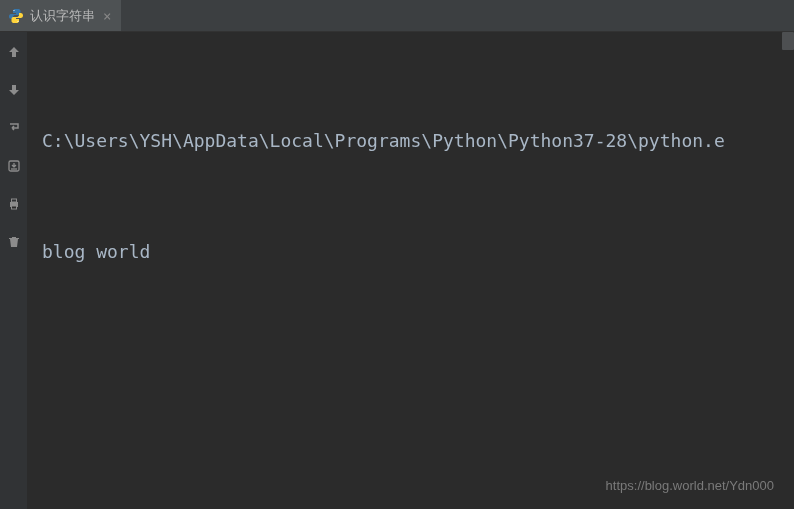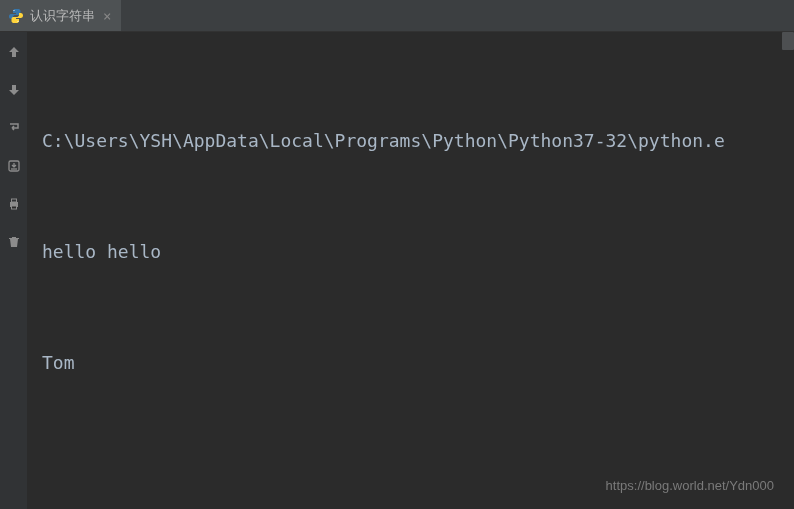--- a/index.html
+++ b/index.html
@@ -151,23 +151,22 @@
         </svg>
     </span>
     <span class="gutter-icon">
       <svg width="14" height="14" viewBox="0 0 14 14">
           <path fill="#8c8c8c" d="M3 4h8l-1 8H4zM5 2h4v2H5zM2 3h10v1H2z"></path>
         </svg>
     </span>
   </div>
 
   <div class="console">
-    <span class="console-line">C:\Users\YSH\AppData\Local\Programs\Python\Python37-32\python.e</span>
-    <span class="console-line">hello hello</span>
-    <span class="console-line">Tom</span>
+    <span class="console-line">C:\Users\YSH\AppData\Local\Programs\Python\Python37-28\python.e</span>
+    <span class="console-line">blog world</span>
     
     
     
     
     
     
     
     
   </div>
 </div>

